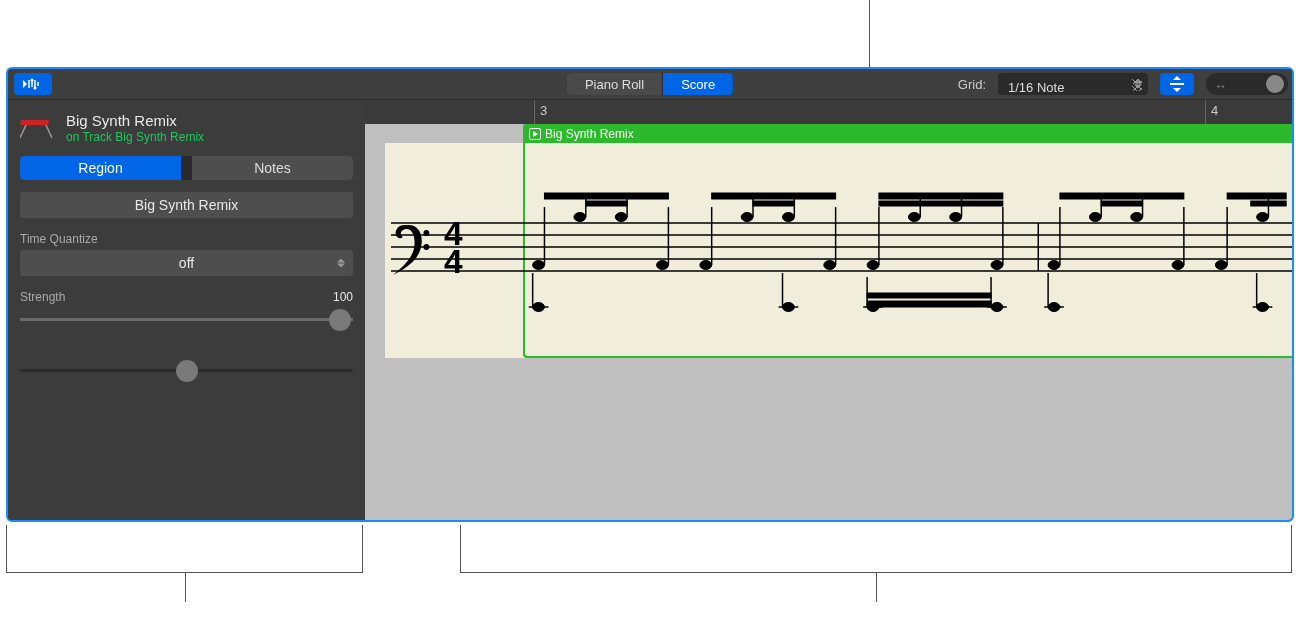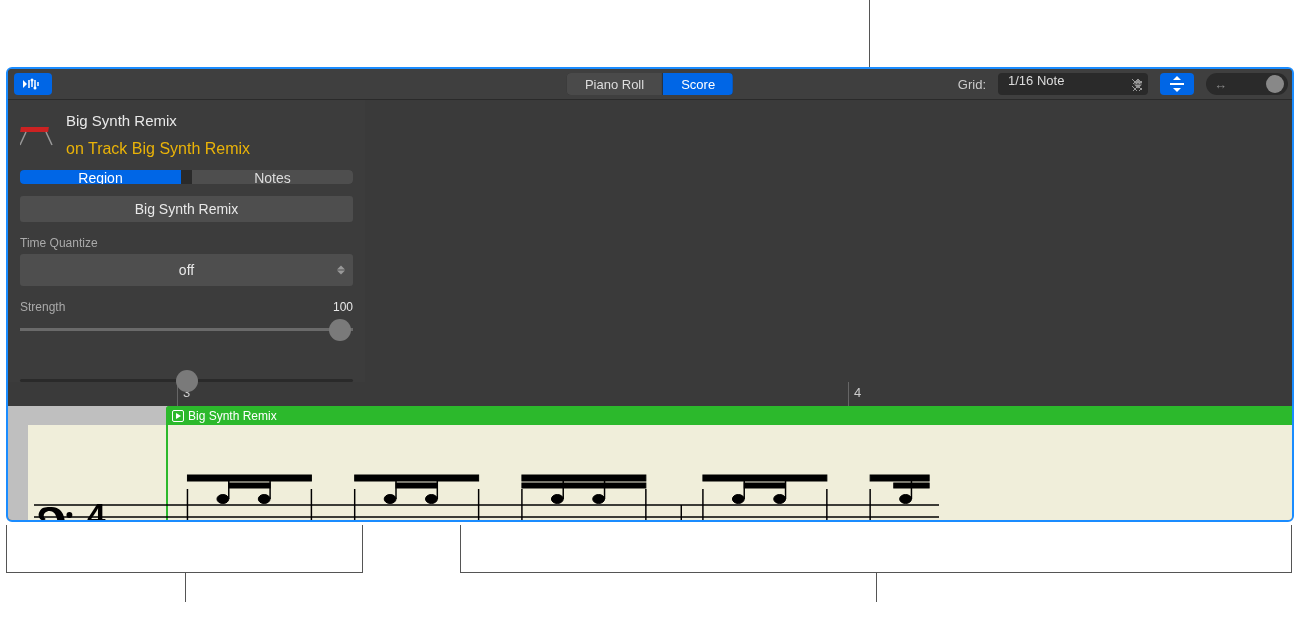--- a/index.html
+++ b/index.html
@@ -141,21 +141,21 @@
       background: #2a2a2a;
       border: none;
       color: #ddd;
       height: 22px;
       width: 150px;
       border-radius: 4px;
       font-size: 13px;
       padding: 0 20px 0 10px;
       position: relative;
       display: flex;
-      align-items: flex-start;
+      align-items: flex-end;
     }
     .grid-select::after {
       content: '';
       position: absolute;
       right: 6px;
       top: 4px;
       width: 10px;
       height: 14px;
       background:
         linear-gradient(45deg, transparent 3px, #999 3px, #999 4px, transparent 4px),
@@ -208,21 +208,20 @@
     }
     .zoom-arrows {
       color: #888;
       font-size: 13px;
       margin-left: 2px;
     }
     
     .editor-body {
       display: flex;
       height: calc(100% - 31px);
-      flex-direction: column;
     }
     .inspector {
       width: 357px;
       flex-shrink: 0;
       background: #3c3c3c;
       padding: 0;
       position: relative;
       z-index: 2;
     }
     .score-area {
@@ -237,31 +236,31 @@
       align-items: center;
       gap: 10px;
       padding: 12px 12px 8px 12px;
     }
     .region-title {
       color: #e8e8e8;
       font-size: 15px;
       font-weight: 500;
     }
     .region-sub {
-      color: #eab308;
-      font-size: 16px;
-      margin-top: 11px;
+      color: #22c55e;
+      font-size: 12px;
+      margin-top: 1px;
     }
     .inspector-tabs {
       display: flex;
       margin: 4px 12px 10px 12px;
       border-radius: 4px;
       overflow: hidden;
       background: #2a2a2a;
-      height: 14px;
+      height: 24px;
     }
     .inspector-tabs button {
       flex: 1;
       border: none;
       background: #4e4e4e;
       color: #ddd;
       font-size: 14px;
       cursor: pointer;
       border-right: 1px solid #2a2a2a;
     }
@@ -290,21 +289,21 @@
       color: #aaa;
       font-size: 12px;
       margin-bottom: 4px;
     }
     .param-label .val {
       color: #e8e8e8;
     }
     .param-select {
       background: #4e4e4e;
       border-radius: 3px;
-      height: 32px;
+      height: 26px;
       display: flex;
       align-items: center;
       justify-content: center;
       color: #e8e8e8;
       font-size: 14px;
       position: relative;
     }
     .param-select .chev {
       position:absolute;
       right:8px;

